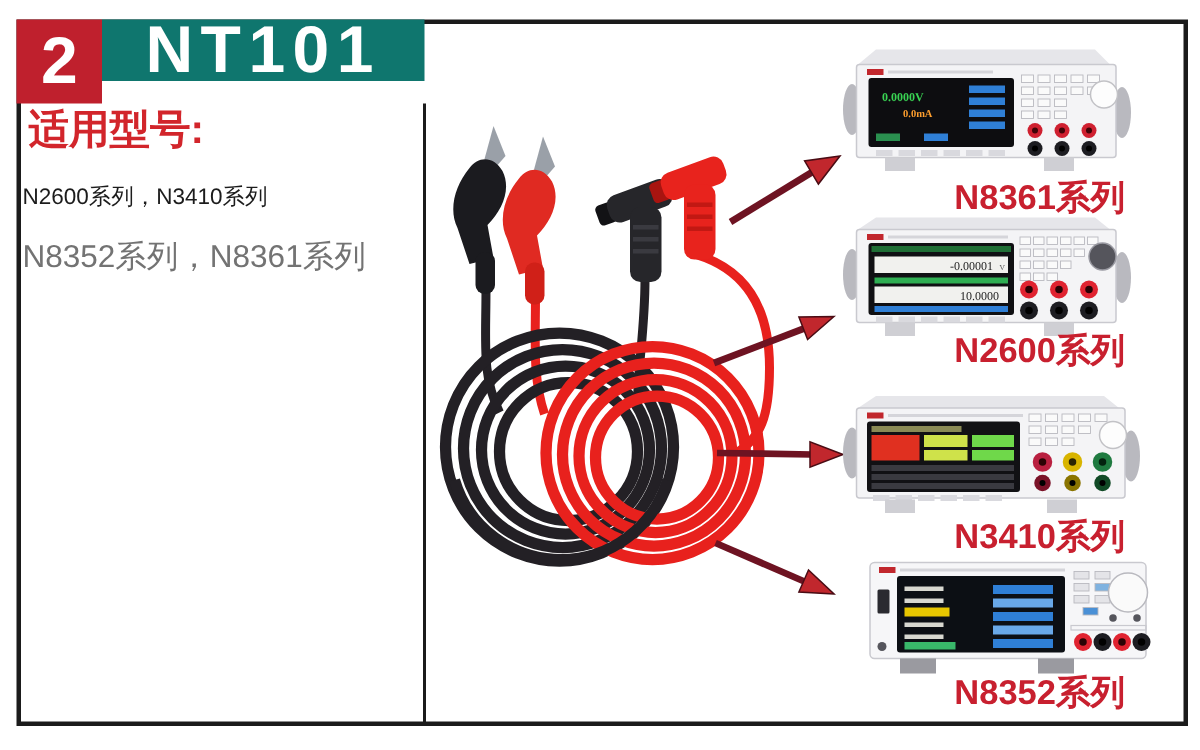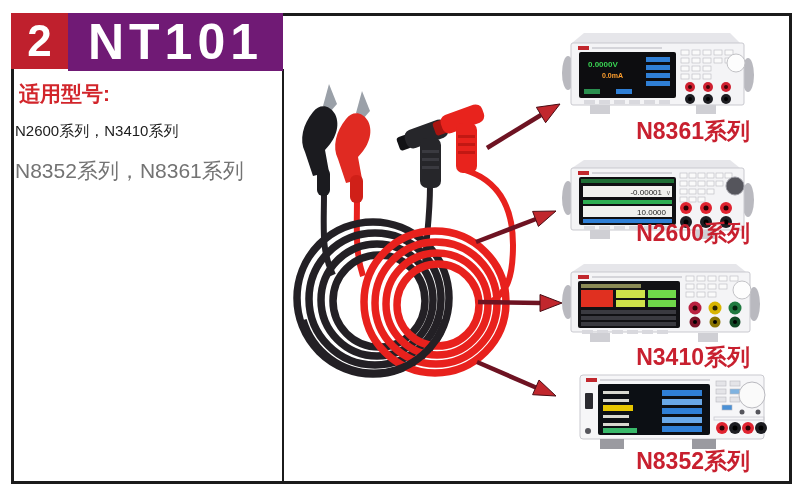--- a/index.html
+++ b/index.html
@@ -6,29 +6,29 @@
   body{width:800px;height:500px;position:relative;overflow:hidden;
        font-family:"Liberation Sans","DejaVu Sans",sans-serif;}
   .abs{position:absolute;}
   
   .frame{left:11px;top:13px;width:775px;height:465px;border:3px solid #1b1b1b;background:#fff;}
   .divider{left:282px;top:69px;width:2px;height:415px;background:#1b1b1b;}
   
   .hdr-num{left:11px;top:13px;width:57px;height:56px;background:#bf202d;color:#fff;
            display:flex;align-items:center;justify-content:center;
            font-size:44px;font-weight:bold;}
-  .hdr-model{left:68px;top:13px;width:215px;height:58px;background:#701a75;color:#fff;
+  .hdr-model{left:68px;top:13px;width:215px;height:41px;background:#0f766e;color:#fff;
              display:flex;align-items:center;justify-content:center;
-             font-size:50px;font-weight:bold;letter-spacing:5px;}
+             font-size:44px;font-weight:bold;letter-spacing:5px;}
   
-  .panel-title{left:19px;top:80px;width:250px;color:#d2252b;font-size:21px;font-weight:bold;}
+  .panel-title{left:19px;top:68px;width:250px;color:#d2252b;font-size:27px;font-weight:bold;}
   .panel-line1{left:15px;top:122px;width:264px;color:#1c1c1c;font-size:15px;}
   .panel-line2{left:15px;top:157px;width:264px;color:#737373;font-size:21px;}
   
-  .inst{width:200px;height:96px;}
+  .inst{width:200px;height:96px;font-family:Liberation Serif, serif;}
   .inst-label{left:560px;width:190px;text-align:right;color:#c8202f;
               font-size:23px;font-weight:bold;}
   svg{display:block;}
 </style>
 </head>
 <body>
 
 <div class="abs frame"></div>
 <div class="abs divider"></div>
 <div class="abs hdr-num">2</div>
@@ -176,21 +176,21 @@
         <rect x="71" y="75" width="11" height="4"></rect>
         <rect x="86" y="75" width="11" height="4"></rect>
         <rect x="101" y="75" width="11" height="4"></rect>
   </g>
   <rect x="32" y="80" width="20" height="9" fill="#cfcfd4"></rect>
   <rect x="138" y="80" width="20" height="9" fill="#cfcfd4"></rect>
 </svg>
 </div>
 <div class="abs inst-label" style="top:116px;">N8361系列</div>
 
-<div class="abs inst" style="left:558px;top:156px;">
+<div class="abs inst" style="left:558px;top:141px;">
 <svg width="200" height="88" viewBox="0 0 200 88">
   <polygon points="26,4 172,4 182,12 14,12" fill="#e6e6ea"></polygon>
   <ellipse cx="10" cy="42" rx="6" ry="17" fill="#b9b9bf"></ellipse>
   <ellipse cx="190" cy="44" rx="6" ry="17" fill="#b9b9bf"></ellipse>
   <rect x="13" y="12" width="173" height="62" rx="2" fill="#f4f4f6" stroke="#c9c9cf"></rect>
   <rect x="20" y="15" width="11" height="4" fill="#c1272d"></rect>
   <rect x="34" y="16" width="80" height="2" fill="#d5d5da"></rect>
   <rect x="21" y="21" width="97" height="48" rx="2" fill="#101013"></rect>
   <rect x="23" y="23" width="93" height="4" fill="#1f6e35"></rect>
   <rect x="25" y="30" width="89" height="11" fill="#f1f1ee"></rect>

